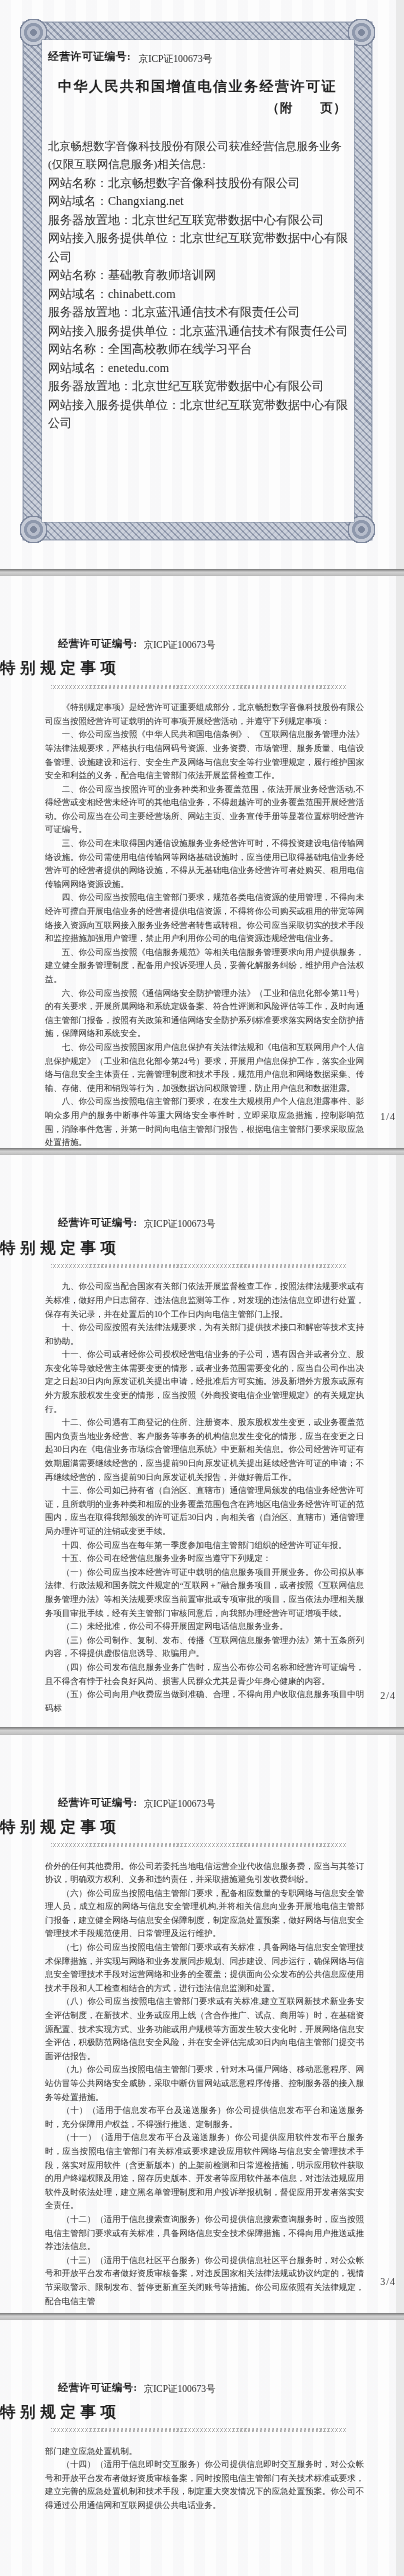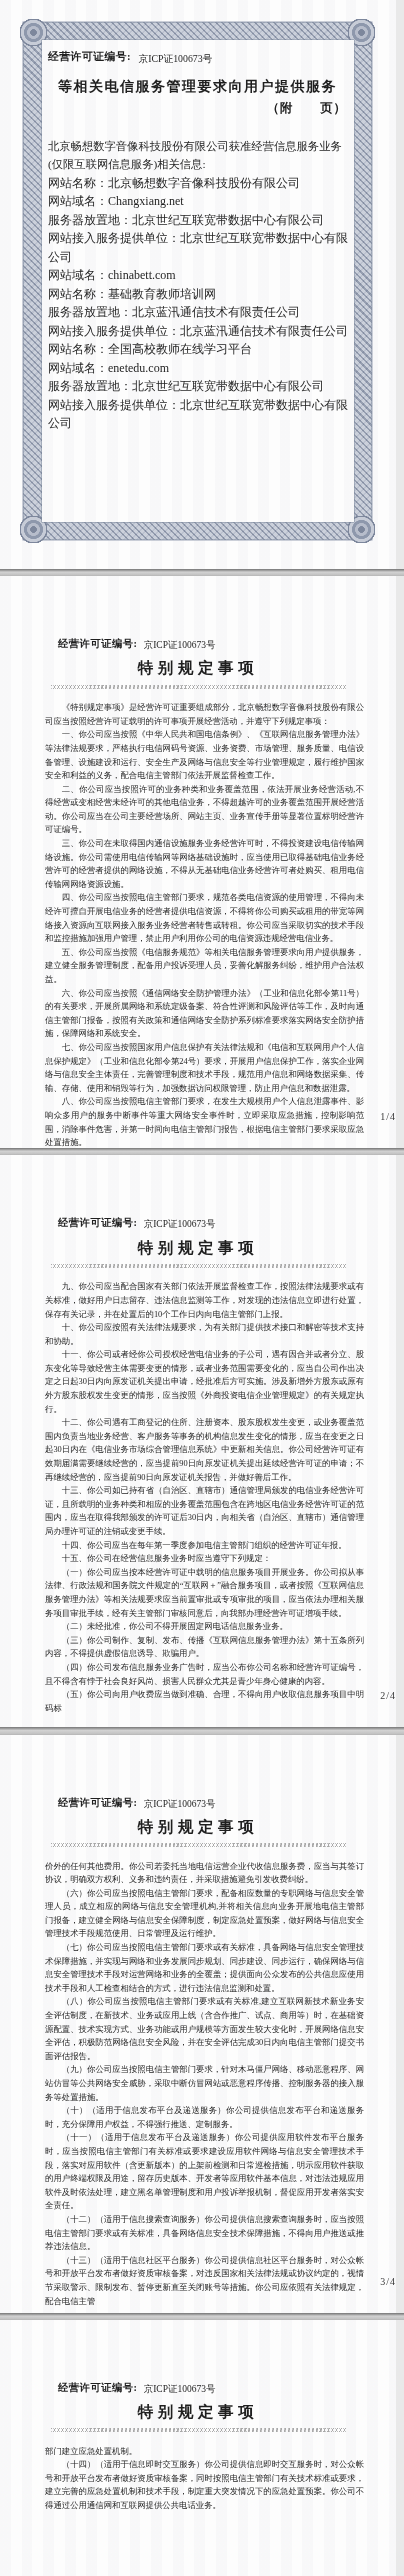--- a/index.html
+++ b/index.html
@@ -77,21 +77,21 @@
   .sp-h-b{height:578px;}
   .sp-h-c{height:553px;}
   .sp-header{
     padding-top:61px;
     margin-left:58px;
     display:flex;align-items:flex-start;
   }
   .sp-license-label{font-size:10.3px;font-weight:bold;letter-spacing:0.5px;white-space:nowrap;}
   .sp-license-number{font-size:9.5px;margin-left:6.2px;margin-top:2.1px;white-space:nowrap;}
   .sp-title{
-    margin-top:6.2px;text-align:center;
+    margin-top:6.2px;
     font-size:15.5px;font-weight:bold;letter-spacing:4.6px;
   }
   .sp-rule{
     margin:5.2px auto 0;
     width:295px;height:4.1px;
     background:
       repeating-linear-gradient(115deg, #a9a9a9 0 1px, transparent 1px 3.6px),
       repeating-linear-gradient(65deg, #c2c2c2 0 1px, transparent 1px 3.6px);
   }
   .sp-body{
@@ -122,31 +122,31 @@
       <div class="cert-corner tr"></div>
       <div class="cert-corner bl"></div>
       <div class="cert-corner br"></div>
       <div class="cert-frame-inner"></div>
     </div>
     <div class="cert-content">
       <div class="cert-license-row">
         <span class="cert-license-label">经营许可证编号:</span>
         <span class="cert-license-number">京ICP证100673号</span>
       </div>
-      <div class="cert-title">等相关电信服务管理要求向用户提供服务</div>
+      <div class="cert-title">中华人民共和国增值电信业务经营许可证</div>
       <div class="cert-subtitle">（附　　页）</div>
       <div class="cert-body">
         <p class="cert-intro">北京畅想数字音像科技股份有限公司获准经营信息服务业务(仅限互联网信息服务)相关信息:</p>
         <div id="cert-lines">
             <div class="cert-line">网站名称：北京畅想数字音像科技股份有限公司</div>
             <div class="cert-line">网站域名：Changxiang.net</div>
             <div class="cert-line">服务器放置地：北京世纪互联宽带数据中心有限公司</div>
             <div class="cert-line">网站接入服务提供单位：北京世纪互联宽带数据中心有限公司</div>
+            <div class="cert-line">网站名称：基础教育教师培训网</div>
             <div class="cert-line">网站域名：chinabett.com</div>
-            <div class="cert-line">网站名称：基础教育教师培训网</div>
             <div class="cert-line">服务器放置地：北京蓝汛通信技术有限责任公司</div>
             <div class="cert-line">网站接入服务提供单位：北京蓝汛通信技术有限责任公司</div>
             <div class="cert-line">网站名称：全国高校教师在线学习平台</div>
             <div class="cert-line">网站域名：enetedu.com</div>
             <div class="cert-line">服务器放置地：北京世纪互联宽带数据中心有限公司</div>
             <div class="cert-line">网站接入服务提供单位：北京世纪互联宽带数据中心有限公司</div>
           </div>
       </div>
     </div>
   </section>

